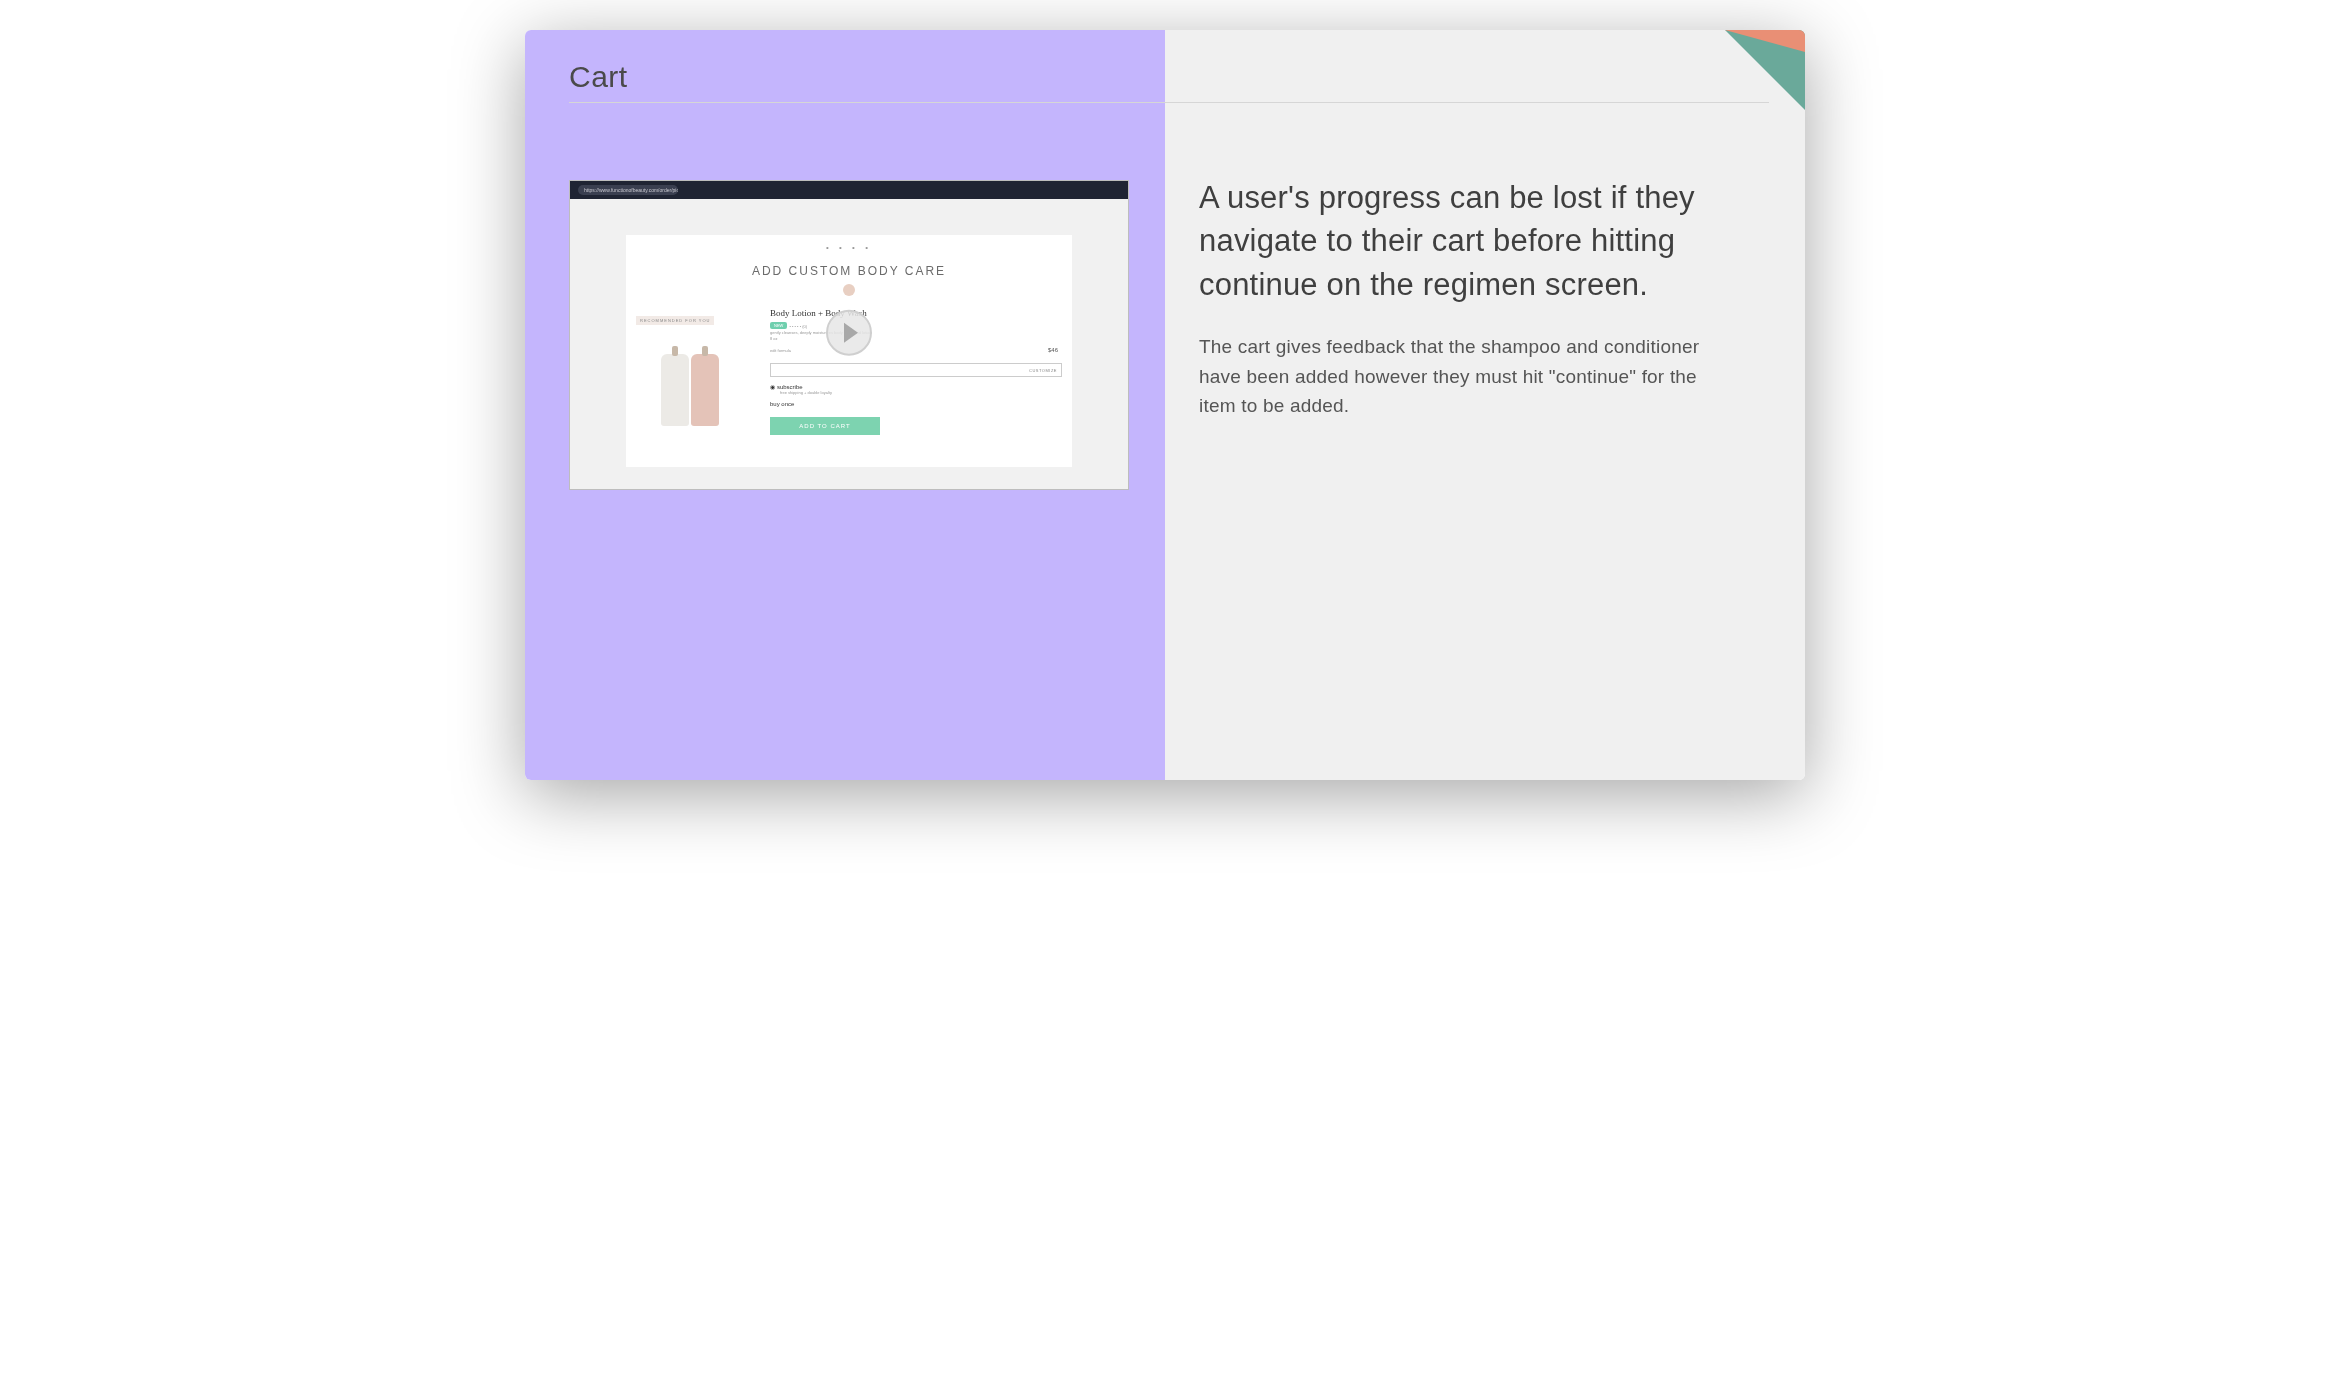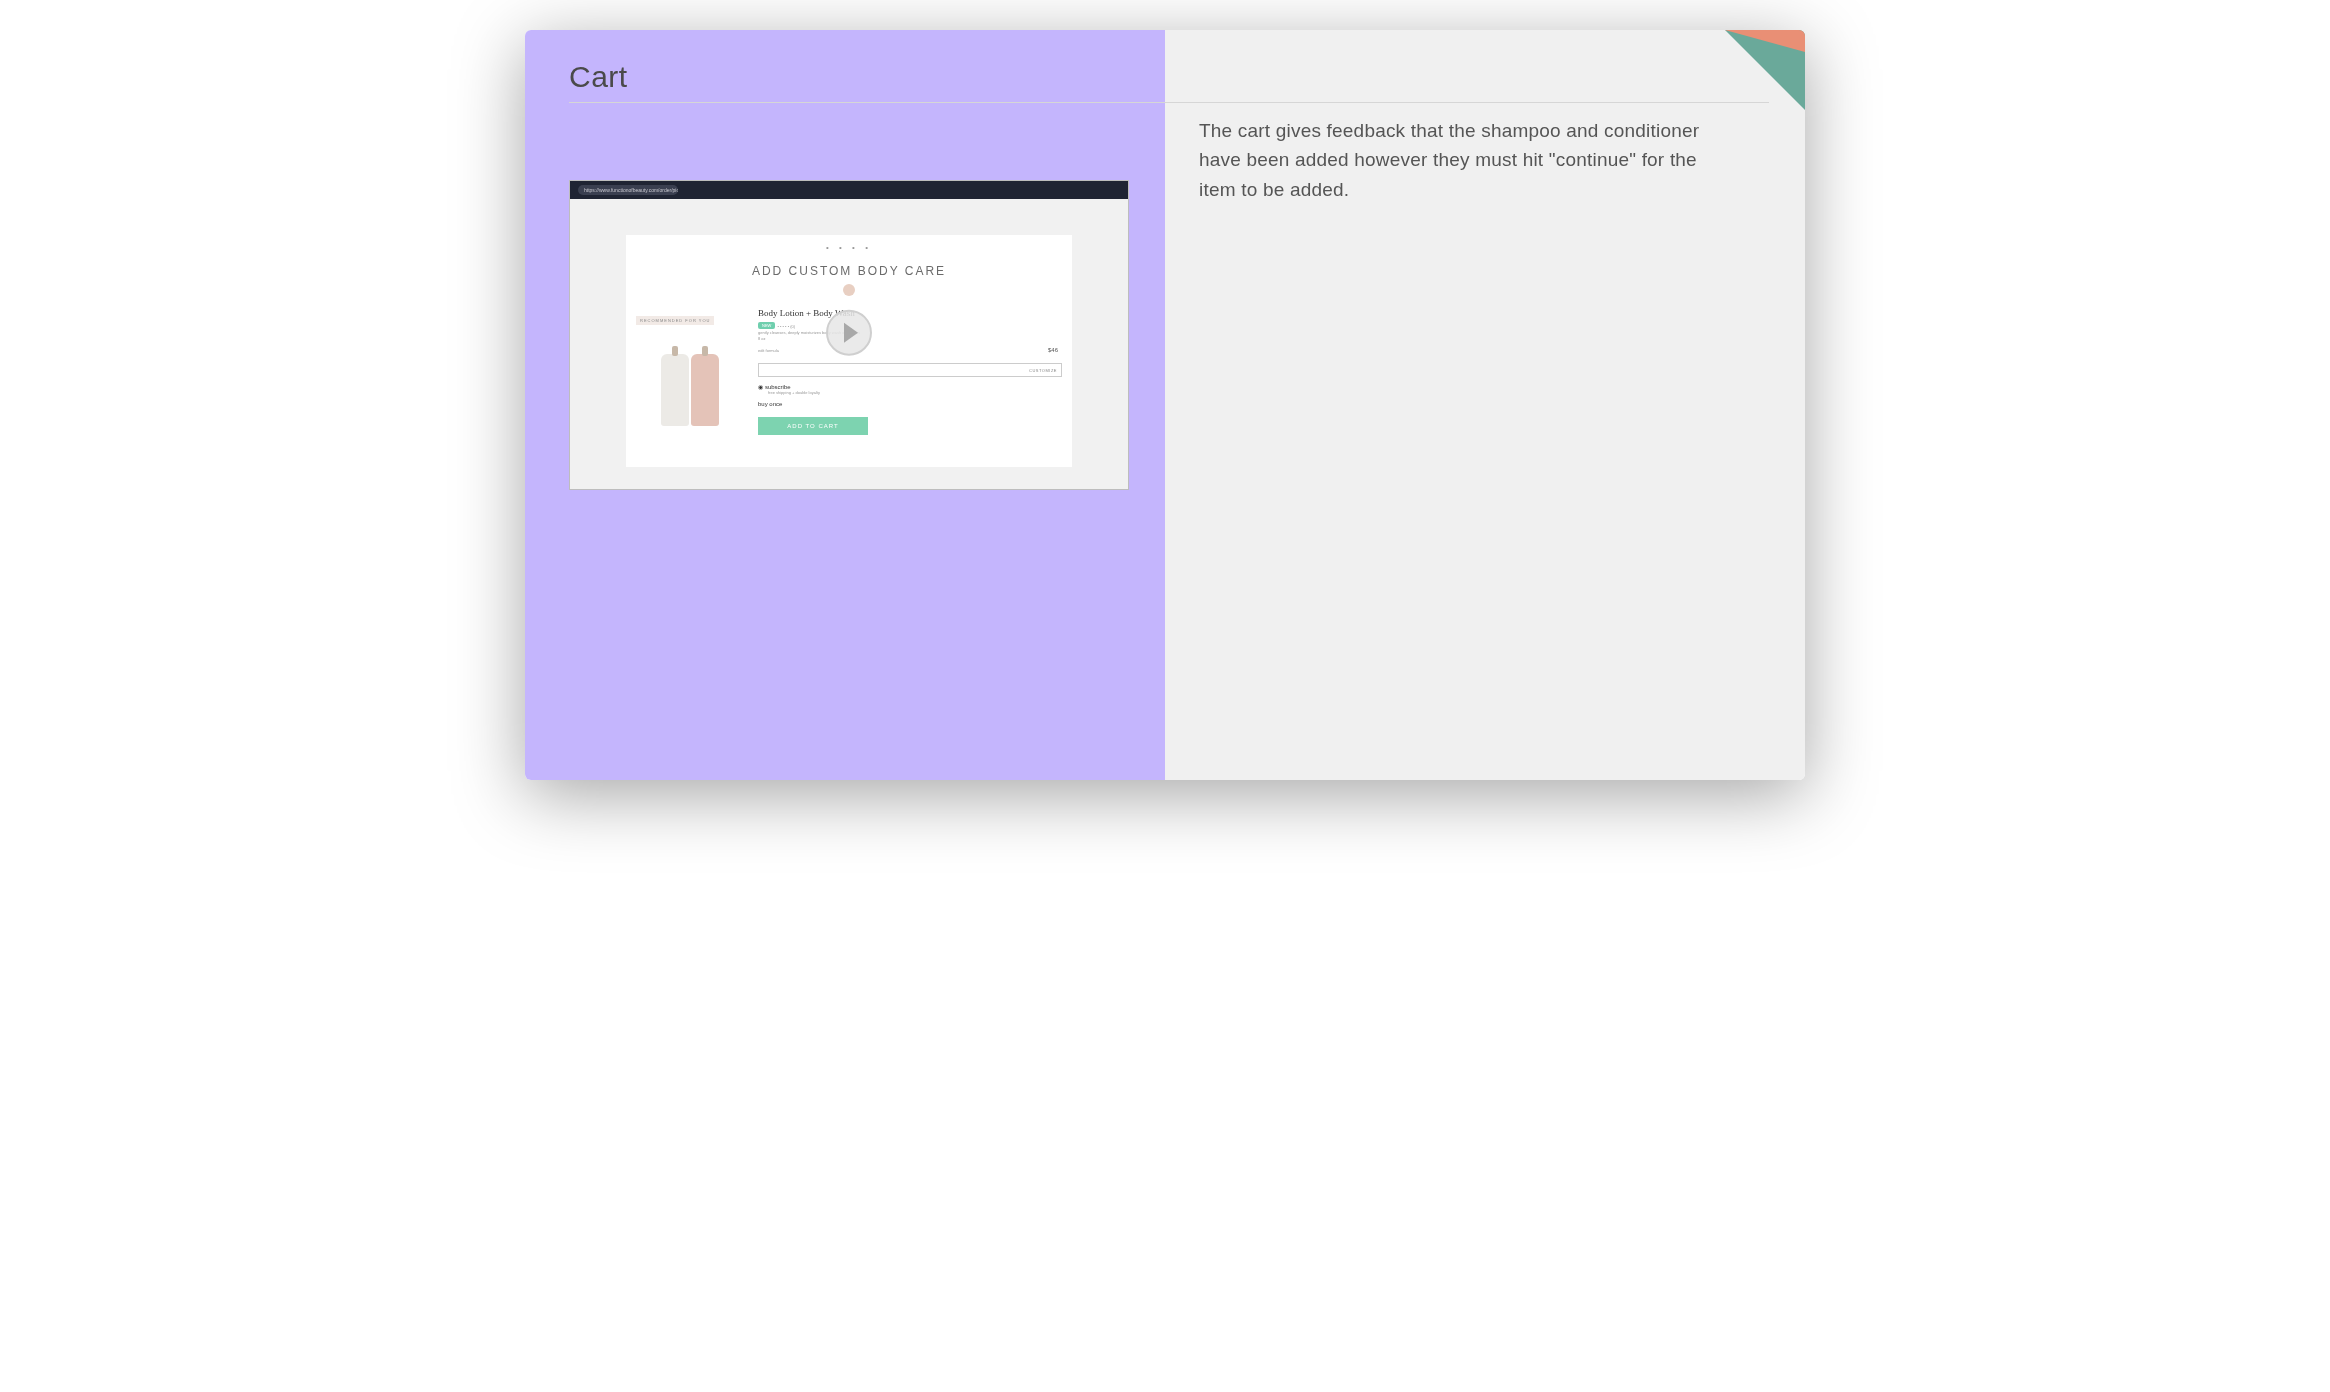--- a/index.html
+++ b/index.html
@@ -113,21 +113,21 @@
     text-align: center;
     font-size: 12px;
     letter-spacing: 2px;
     color: #6b6b6b;
     margin-top: 12px;
   }
   .page-row {
     display: flex;
     margin-top: 8px;
     padding: 0 10px;
-    gap: 14px;
+    gap: 26px;
   }
   .recommend-badge {
     font-size: 4px;
     letter-spacing: 1px;
     color: #888;
     background: #f2eae6;
     padding: 2px 4px;
     display: inline-block;
   }
   .product-img-area {
@@ -360,18 +360,19 @@
               <div class="addcart-btn">ADD TO CART</div>
             </div>
           </div>
         </div>
         <div class="play-overlay"></div>
       </div>
     </div>
 
     <div class="right-pane">
       <div style="height:30px"></div>
+      <div class="headline">A user's progress can be lost if they navigate to their cart before hitting continue on the regimen screen.</div>
       <div class="para">The cart gives feedback that the shampoo and conditioner have been added however they must hit "continue" for the item to be added.</div>
     </div>
 
 
   </div>
 </div>
 
 </body></html>

